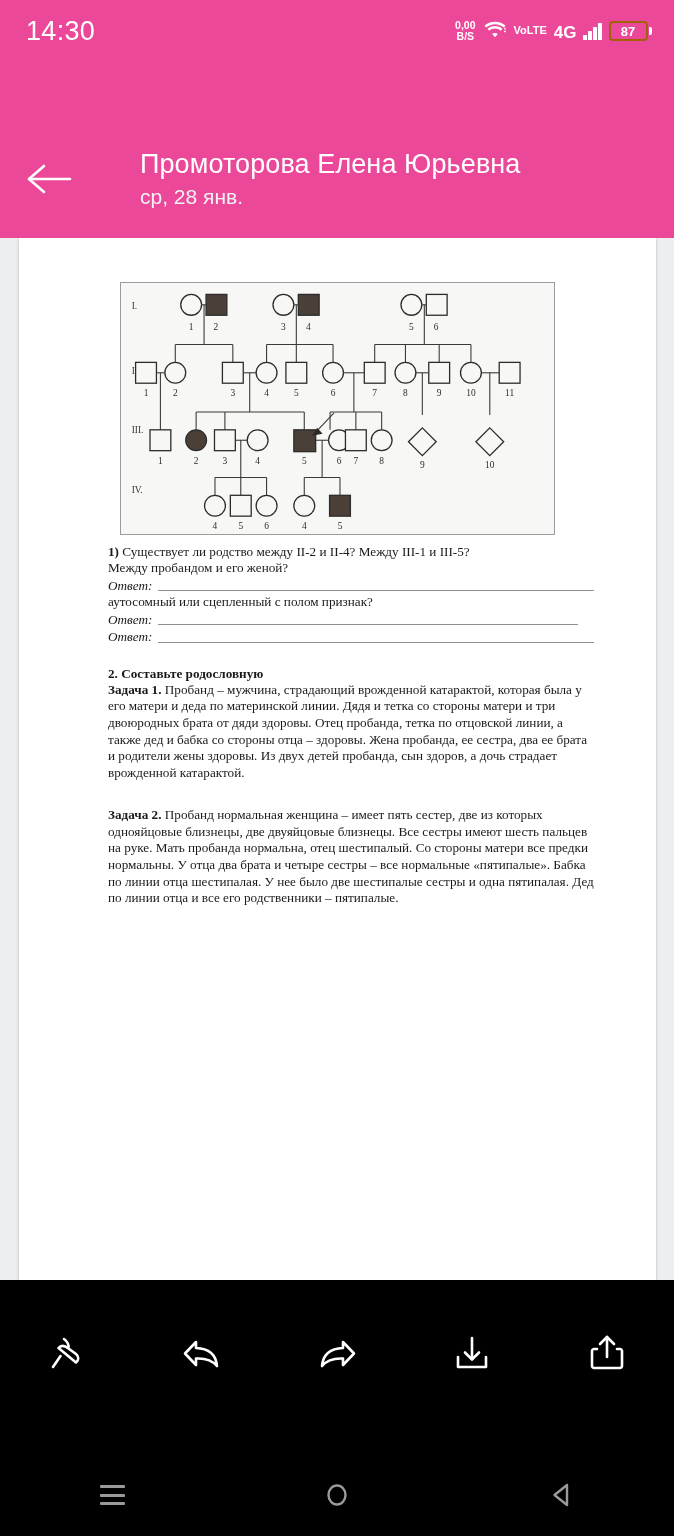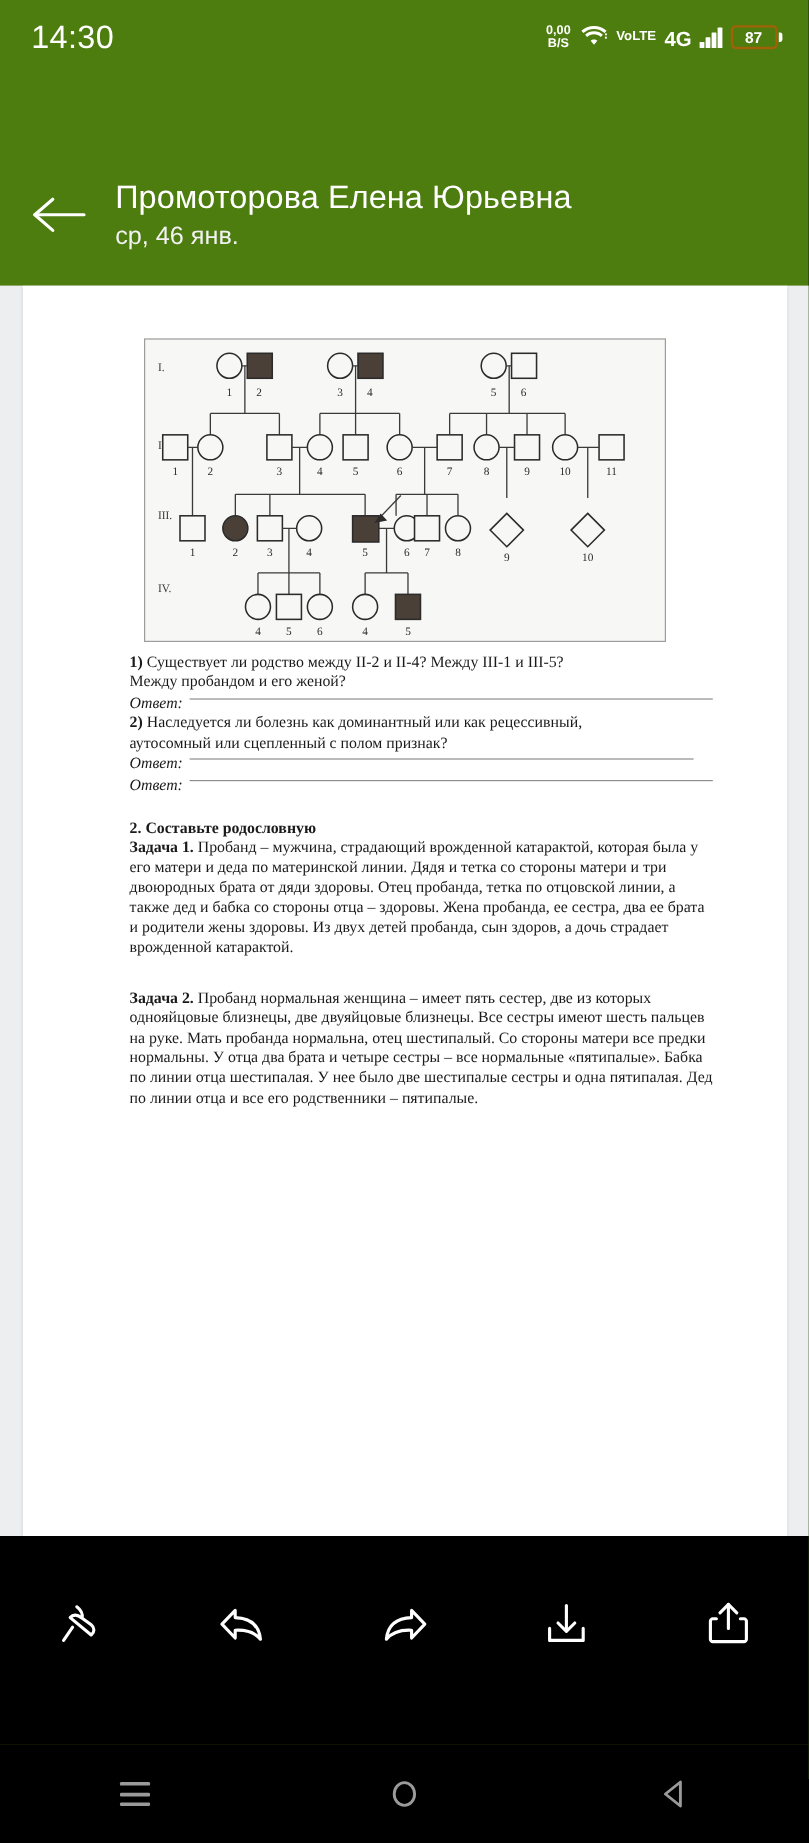--- a/index.html
+++ b/index.html
@@ -2,21 +2,21 @@
 <html><head>
 <meta charset="utf-8">
 <style>
   * { box-sizing: border-box; margin: 0; padding: 0; }
   html, body {
     width: 674px; height: 1536px;
     background: #000;
     font-family: "Liberation Sans", sans-serif;
     overflow: hidden;
   }
-  #root { position: relative; width: 674px; height: 1536px; background: #4d7c0f; }
+  #root { position: relative; width: 674px; height: 1536px; background: #ec4899; }
 
   
   .statusbar {
     position: absolute; top: 0; left: 0; width: 674px; height: 62px;
     display: flex; align-items: center; justify-content: space-between;
     padding: 0 22px 0 26px; color: #fff;
   }
   .sb-time { font-size: 27px; letter-spacing: .3px; }
   .sb-right { display: flex; align-items: center; gap: 7px; }
   .sb-netspeed { display: flex; flex-direction: column; align-items: center;
@@ -29,21 +29,21 @@
   .sb-bars i:nth-child(1){height:5px}.sb-bars i:nth-child(2){height:9px}
   .sb-bars i:nth-child(3){height:13px}.sb-bars i:nth-child(4){height:17px}
   .sb-batt { position: relative; display: flex; align-items: center; }
   .sb-batt-body { border: 2px solid #a16207; border-radius: 4px; width: 39px; height: 20px;
     display: flex; align-items: center; justify-content: center;
     font-size: 13px; font-weight: bold; color: #fff; }
   .sb-batt-cap { width: 3px; height: 8px; background: #fff; border-radius: 0 2px 2px 0; margin-left: 1.5px; }
 
   
   .appbar { position: absolute; top: 62px; left: 0; width: 674px; height: 176px;
-    display: flex; align-items: flex-start; color: #fff; }
+    display: flex; align-items: flex-start; color: #fff; gap: 44px; }
   .back-btn { width: 96px; height: 176px; display: flex; align-items: center; justify-content: center;
     padding-top: 58px; cursor: pointer; }
   .hdr-text { padding-top: 86px; }
   .hdr-title { font-size: 27px; line-height: 1.22; font-weight: 400; letter-spacing: .1px; }
   .hdr-sub { font-size: 21px; line-height: 1.5; font-weight: 400; color: #f2f2f2; }
 
   
   .viewer { position: absolute; top: 238px; left: 0; width: 674px; height: 1042px;
     background: #eceef0; overflow: hidden; }
   .page-card { position: absolute; left: 19px; top: 0px; width: 637px; height: 1110px;
@@ -52,21 +52,21 @@
   
   .ped-box { position: absolute; left: 101px; top: 44px; width: 435px; height: 253px;
     background: #f7f7f5; border: 1.5px solid #9c9c9c; }
   .ped-svg { display: block; width: 100%; height: 100%; }
 
   
   .doc-text { position: absolute; left: 89px; top: 306px; width: 486px;
     font-family: "Liberation Serif", serif; color: #1a1a1a; }
   .q-line { font-size: 13.2px; line-height: 16.4px; }
   .q-line b { font-weight: bold; }
-  .ans-row { display: flex; align-items: center; font-size: 13.2px; line-height: 17.5px; }
+  .ans-row { display: flex; align-items: flex-end; font-size: 13.2px; line-height: 17.5px; }
   .ans-lbl { font-style: italic; white-space: nowrap; }
   .ans-rule { flex: 1; border-bottom: 1px solid #8e8e8e; margin-left: 6px; position: relative; top: -3px; }
   .ans-rule.mid { flex: 0 0 420px; }
   .blk { margin-top: 19px; }
   .blk2 { margin-top: 26px; }
   .hdr8 { font-weight: bold; font-size: 13.2px; line-height: 17px; }
   .para { font-size: 13.2px; line-height: 16.6px; text-align: left; }
 
   
   .toolbar { position: absolute; top: 1280px; left: 0; width: 674px; height: 174px;
@@ -122,21 +122,21 @@
 
   <div class="appbar">
     <div class="back-btn">
       <svg width="50" height="36" viewBox="0 0 50 36">
         <path d="M21 5 L6 18 L21 31" fill="none" stroke="#fff" stroke-width="2.6" stroke-linecap="round" stroke-linejoin="round"></path>
         <line x1="6" y1="18" x2="47" y2="18" stroke="#fff" stroke-width="2.6" stroke-linecap="round"></line>
       </svg>
     </div>
     <div class="hdr-text">
       <div class="hdr-title">Промоторова Елена Юрьевна</div>
-      <div class="hdr-sub">ср, 46 янв.</div>
+      <div class="hdr-sub">ср, 28 янв.</div>
     </div>
   </div>
 
   <div class="viewer">
     <div class="page-card">
 
       <div class="ped-box">
         <svg class="ped-svg" viewBox="0 0 435 253">
           <defs>
             <style>
@@ -313,24 +313,20 @@
             <span>Существует ли родство между II-2 и II-4? Между III-1 и III-5?</span>
           </div>
           <div class="q-line">Между пробандом и его женой?</div>
           <div class="ans-row">
             <span class="ans-lbl">Ответ:</span>
             <span class="ans-rule"></span>
           </div>
         </div>
 
         <div>
-          <div class="q-line">
-            <b>2)</b>
-            <span>Наследуется ли болезнь как доминантный или как рецессивный,</span>
-          </div>
           <div class="q-line">аутосомный или сцепленный с полом признак?</div>
           <div class="ans-row">
             <span class="ans-lbl">Ответ:</span>
             <span class="ans-rule mid"></span>
           </div>
         </div>
 
         <div>
           <div class="ans-row">
             <span class="ans-lbl">Ответ:</span>

